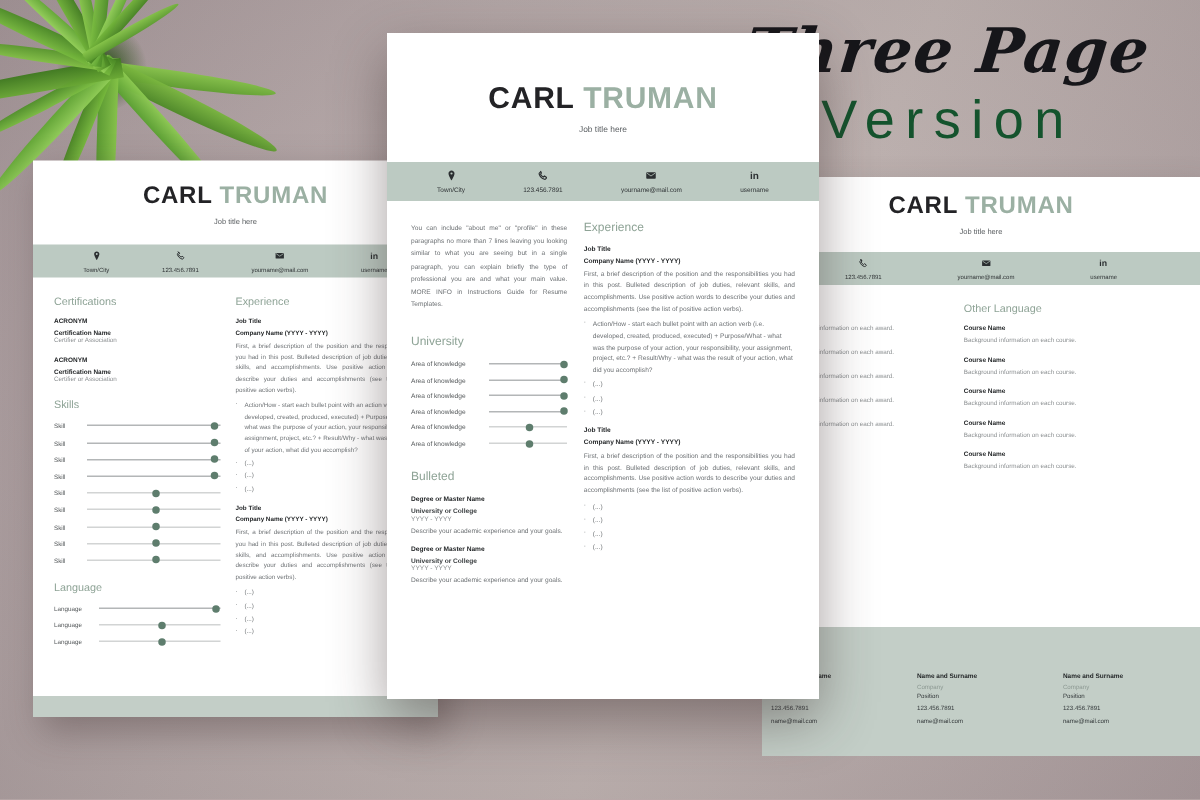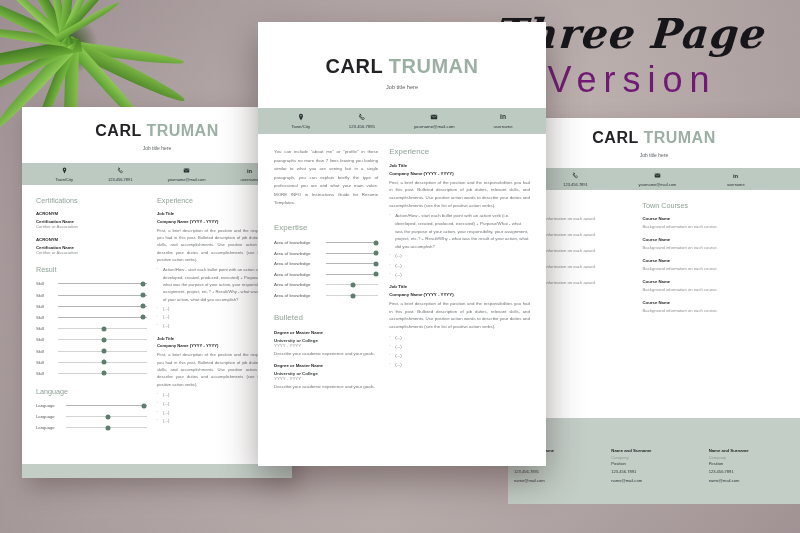--- a/index.html
+++ b/index.html
@@ -37,21 +37,21 @@
     font-size:41px;
     color:#16161a;
     letter-spacing:1px;
     line-height:1;
     transform: skewX(-6deg);
   }
   #version {
     font-family:"Liberation Sans", sans-serif;
     font-weight:300;
     font-size:36px;
-    color:#701a75;
+    color:#14532d;
     letter-spacing:7px;
     line-height:1.25;
     margin-top:2px;
   }
 
   
   .page {
     position:absolute;
     background:#ffffff;
     overflow:hidden;
@@ -190,21 +190,21 @@
         <div style="margin-bottom: 8px;">
           <div class="bold" style="font-size: 4.3px; margin-bottom: 3px;">ACRONYM</div>
           <div class="bold" style="font-size: 4.3px;">Certification Name</div>
           <div class="muted" style="font-size: 4.2px;">Certifier or Association</div>
         </div>
         <div style="margin-bottom: 8px;">
           <div class="bold" style="font-size: 4.3px; margin-bottom: 3px;">ACRONYM</div>
           <div class="bold" style="font-size: 4.3px;">Certification Name</div>
           <div class="muted" style="font-size: 4.2px;">Certifier or Association</div>
         </div>
-        <h3 class="sec" style="font-size: 7.2px; margin: 11px 0px 8px;">Result</h3>
+        <h3 class="sec" style="font-size: 7.2px; margin: 11px 0px 8px;">Skills</h3>
         <div>
           <div class="srow" style="margin-bottom: 6.2px;">
             <span class="slabel" style="font-size: 4.2px; width: 22px;">Skill</span>
             <div class="track">
               <div class="knob" style="left: 96%;"></div>
             </div>
           </div>
           <div class="srow" style="margin-bottom: 6.2px;">
             <span class="slabel" style="font-size: 4.2px; width: 22px;">Skill</span>
             <div class="track">
@@ -341,21 +341,21 @@
           <div class="muted" style="font-size: 4.2px;">Background information on each award.</div>
         </div>
         <div style="margin-bottom: 11px;">
           <div class="muted" style="font-size: 4.2px;">Background information on each award.</div>
         </div>
         <div style="margin-bottom: 11px;">
           <div class="muted" style="font-size: 4.2px;">Background information on each award.</div>
         </div>
       </div>
       <div class="col-r" style="width: 54%;">
-        <h3 class="sec" style="font-size: 7.2px; margin: 0px 0px 7px;">Town Courses</h3>
+        <h3 class="sec" style="font-size: 7.2px; margin: 0px 0px 7px;">Other Language</h3>
         <div style="margin-bottom: 8px;">
           <div class="bold" style="font-size: 4.3px; margin-bottom: 3px;">Course Name</div>
           <div class="muted" style="font-size: 4.2px;">Background information on each course.</div>
         </div>
         <div style="margin-bottom: 8px;">
           <div class="bold" style="font-size: 4.3px; margin-bottom: 3px;">Course Name</div>
           <div class="muted" style="font-size: 4.2px;">Background information on each course.</div>
         </div>
         <div style="margin-bottom: 8px;">
           <div class="bold" style="font-size: 4.3px; margin-bottom: 3px;">Course Name</div>
@@ -422,21 +422,21 @@
         </span><span>yourname@mail.com</span></div>
       <div class="cbi" style="font-size: 4.3px;"><span class="ico" style="margin-bottom: 3px;">
           <svg width="8" height="8" viewBox="0 0 24 24">
             <text x="12" y="19" text-anchor="middle" font-family="Liberation Sans,sans-serif" font-weight="700" font-size="20" fill="#2b2f31">in</text>
           </svg>
         </span><span>username</span></div>
     </div>
     <div class="cols" style="padding: 14px 16px 0px;">
       <div class="col-l" style="width: 45%; padding-right: 11px;">
         <div class="para" style="font-size: 4.4px; line-height: 1.95;">You can include "about me" or "profile" in these paragraphs no more than 7 lines leaving you looking similar to what you are seeing but in a single paragraph, you can explain briefly the type of professional you are and what your main value. MORE INFO in Instructions Guide for Resume Templates.</div>
-        <h3 class="sec" style="font-size: 8px; margin: 16px 0px 8px;">Expertise</h3>
+        <h3 class="sec" style="font-size: 8px; margin: 16px 0px 8px;">University</h3>
         <div>
           <div class="srow" style="margin-bottom: 5.6px;">
             <span class="slabel" style="font-size: 4.4px; width: 52px;">Area of knowledge</span>
             <div class="track">
               <div class="knob" style="left: 96%;"></div>
             </div>
           </div>
           <div class="srow" style="margin-bottom: 5.6px;">
             <span class="slabel" style="font-size: 4.4px; width: 52px;">Area of knowledge</span>
             <div class="track">

